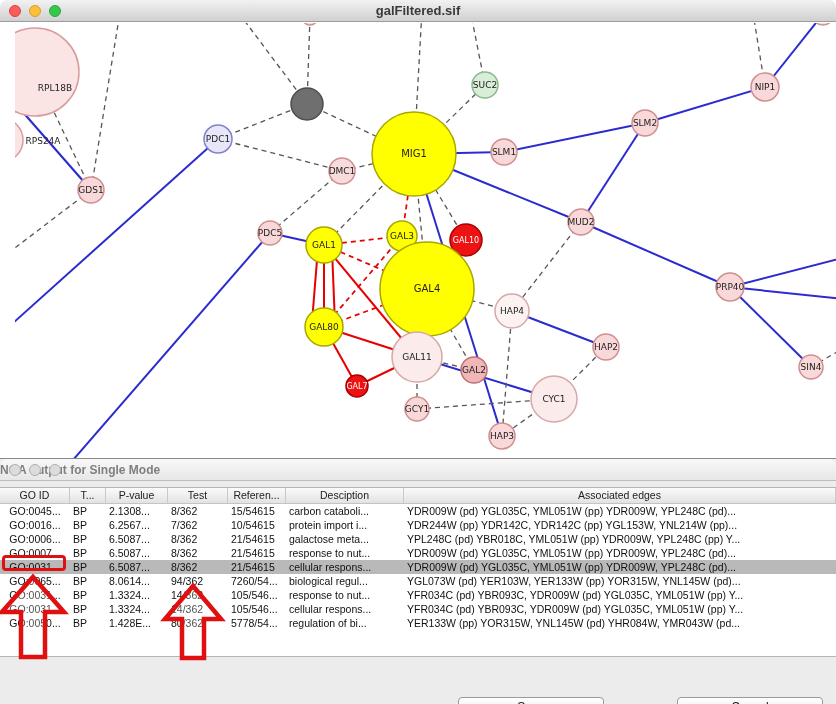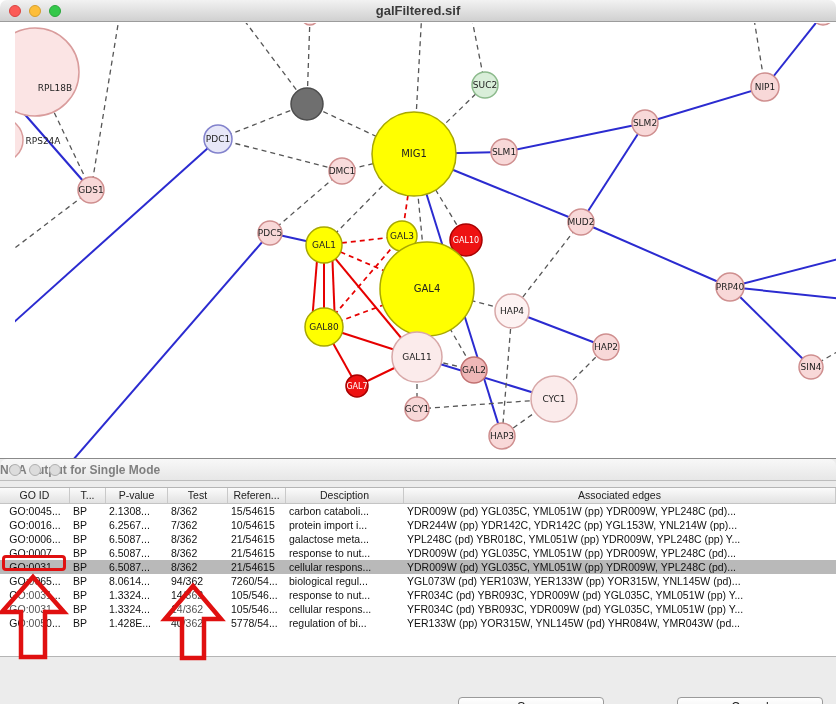--- a/index.html
+++ b/index.html
@@ -270,21 +270,21 @@
           <div class="cell c2">1.3324...</div>
           <div class="cell c3">14/362</div>
           <div class="cell c4">105/546...</div>
           <div class="cell c5">cellular respons...</div>
           <div class="cell c6">YFR034C (pd) YBR093C, YDR009W (pd) YGL035C, YML051W (pp) Y...</div>
         </div>
         <div class="row">
           <div class="cell c0">GO:0050...</div>
           <div class="cell c1">BP</div>
           <div class="cell c2">1.428E...</div>
-          <div class="cell c3">40/362</div>
+          <div class="cell c3">80/362</div>
           <div class="cell c4">5778/54...</div>
           <div class="cell c5">regulation of bi...</div>
           <div class="cell c6">YER133W (pp) YOR315W, YNL145W (pd) YHR084W, YMR043W (pd...</div>
         </div>
       </div>
   </div>
 
   <div class="btn" id="save">Save</div>
   <div class="btn" id="cancel">Cancel</div>
 </div>

